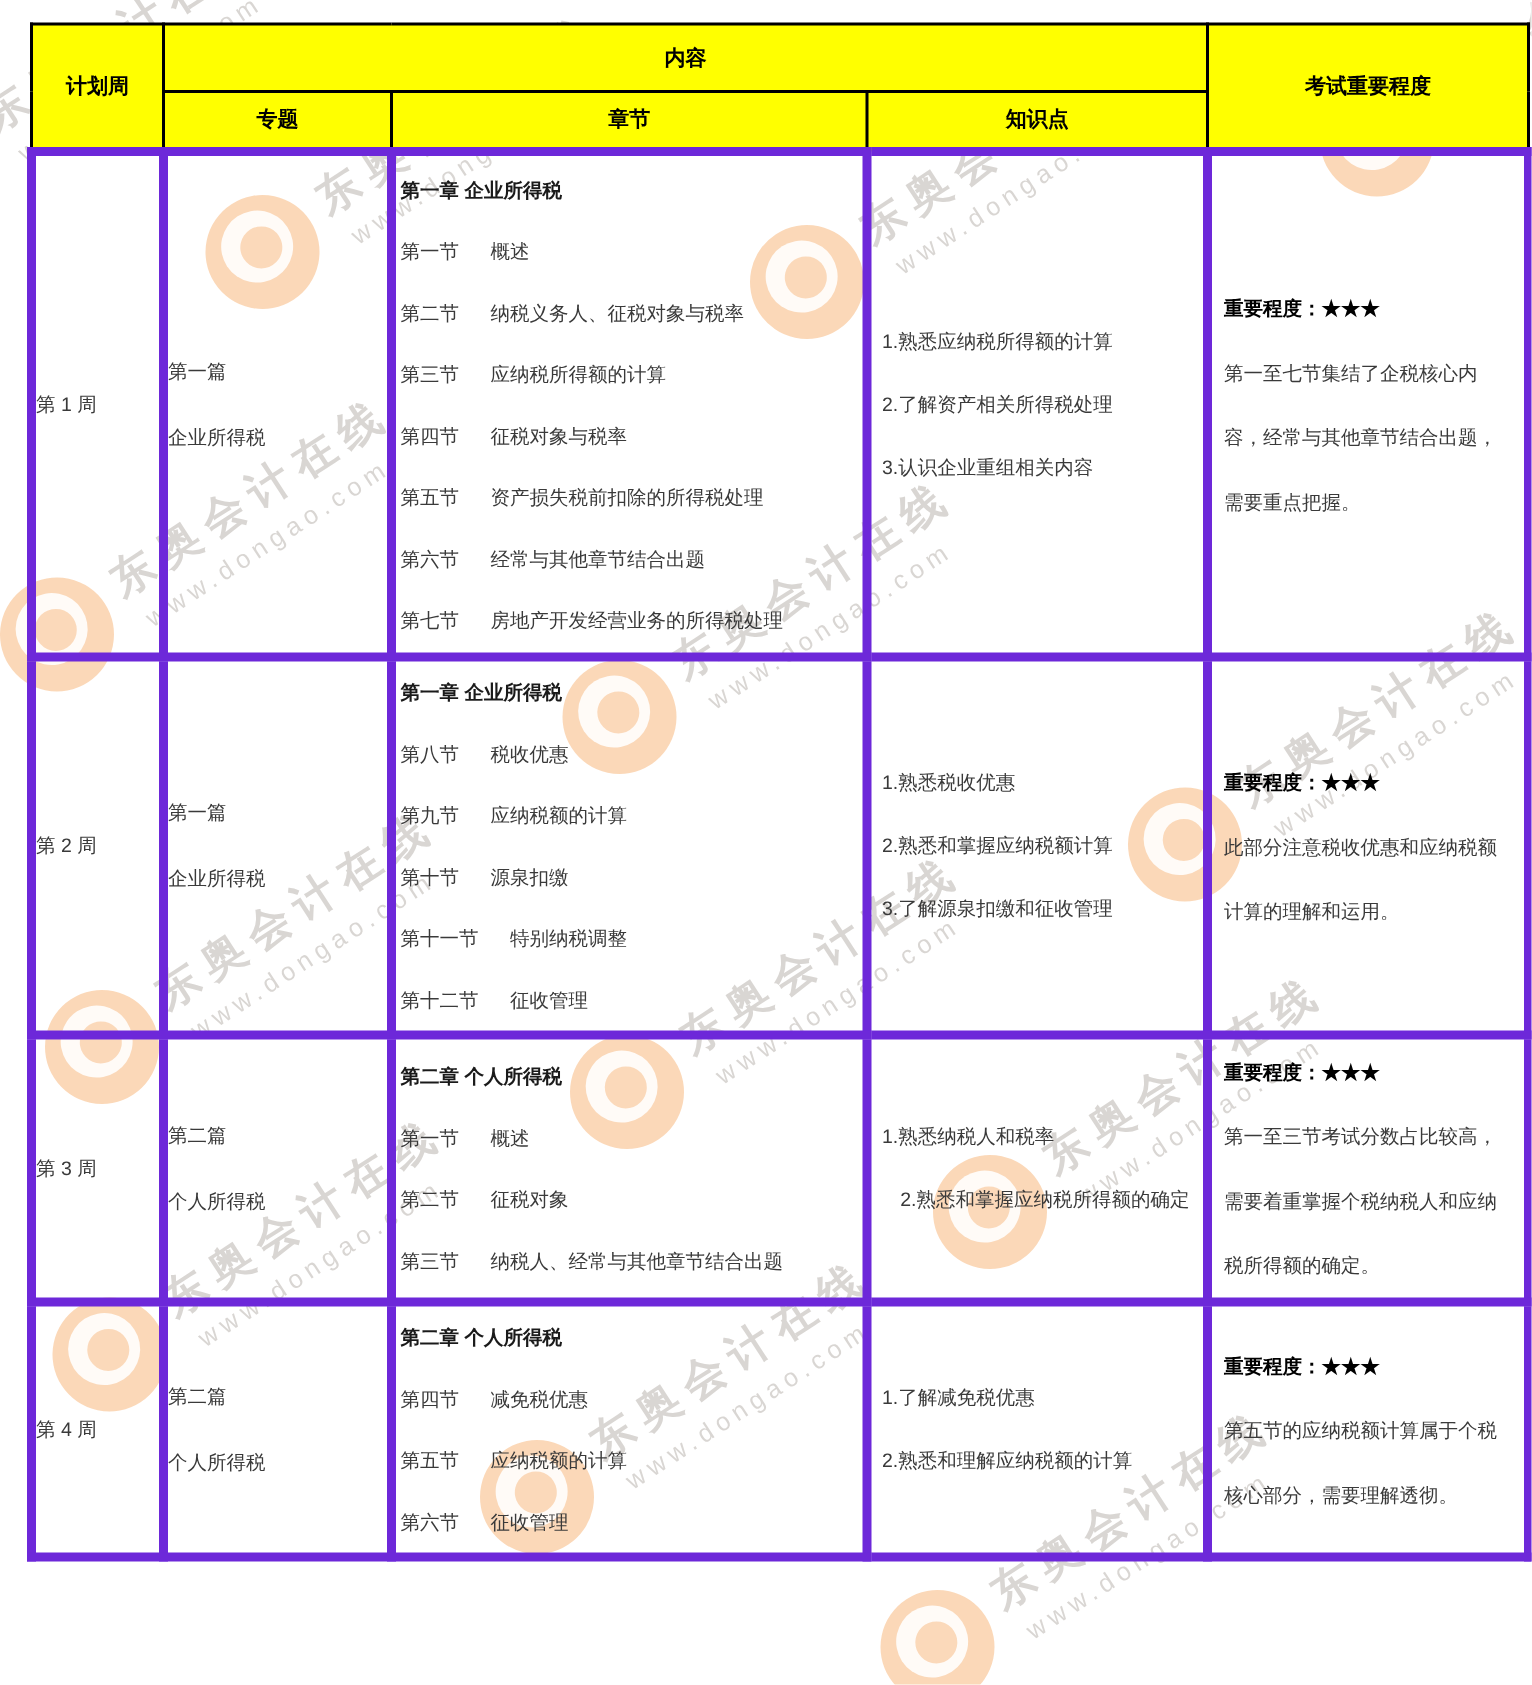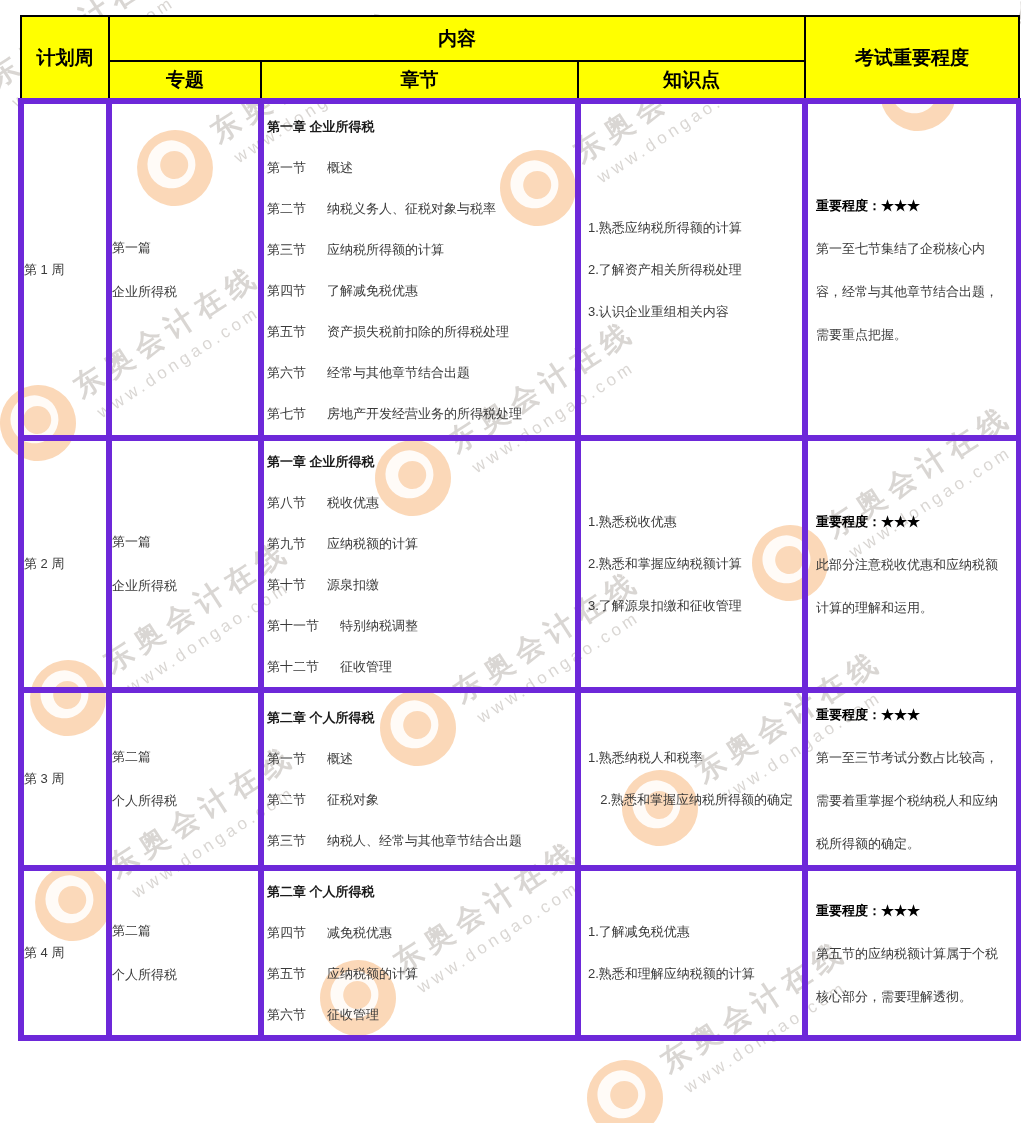--- a/index.html
+++ b/index.html
@@ -50,21 +50,21 @@
     position:absolute; left:18px; top:15px; z-index:1;
     width:998px; table-layout:fixed;
     border-collapse:collapse;
     border:2.5px solid #1f1f1f;
     background:transparent;
   }
   .plan th {
     background:#FFFF00;
     border:2px solid #000000;
     color:#000;
-    font-size:19px; font-weight:bold;
+    font-size:14px; font-weight:bold;
     text-align:center; vertical-align:middle;
     padding:0;
   }
   .plan td {
     border:6px solid #6d28d9;
     vertical-align:middle;
     font-size:13px;
     padding:0;
     background:transparent;
   }
@@ -241,21 +241,21 @@
       <td class="week"><span>第 1 周</span></td>
       <td class="topic">
         <p>第一篇</p>
         <p>企业所得税</p>
       </td>
       <td class="chapter">
         <p class="chap-title">第一章 企业所得税</p>
         <p><span class="sec-label">第一节</span><span>概述</span></p>
         <p><span class="sec-label">第二节</span><span>纳税义务人、征税对象与税率</span></p>
         <p><span class="sec-label">第三节</span><span>应纳税所得额的计算</span></p>
-        <p><span class="sec-label">第四节</span><span>了解减免税优惠</span></p>
+        <p><span class="sec-label">第四节</span><span>征税对象与税率</span></p>
         <p><span class="sec-label">第五节</span><span>资产损失税前扣除的所得税处理</span></p>
         <p><span class="sec-label">第六节</span><span>经常与其他章节结合出题</span></p>
         <p><span class="sec-label">第七节</span><span>房地产开发经营业务的所得税处理</span></p>
       </td>
       <td class="points">
         <p>1.熟悉应纳税所得额的计算</p>
         <p>2.了解资产相关所得税处理</p>
         <p>3.认识企业重组相关内容</p>
       </td>
       <td class="importance">

